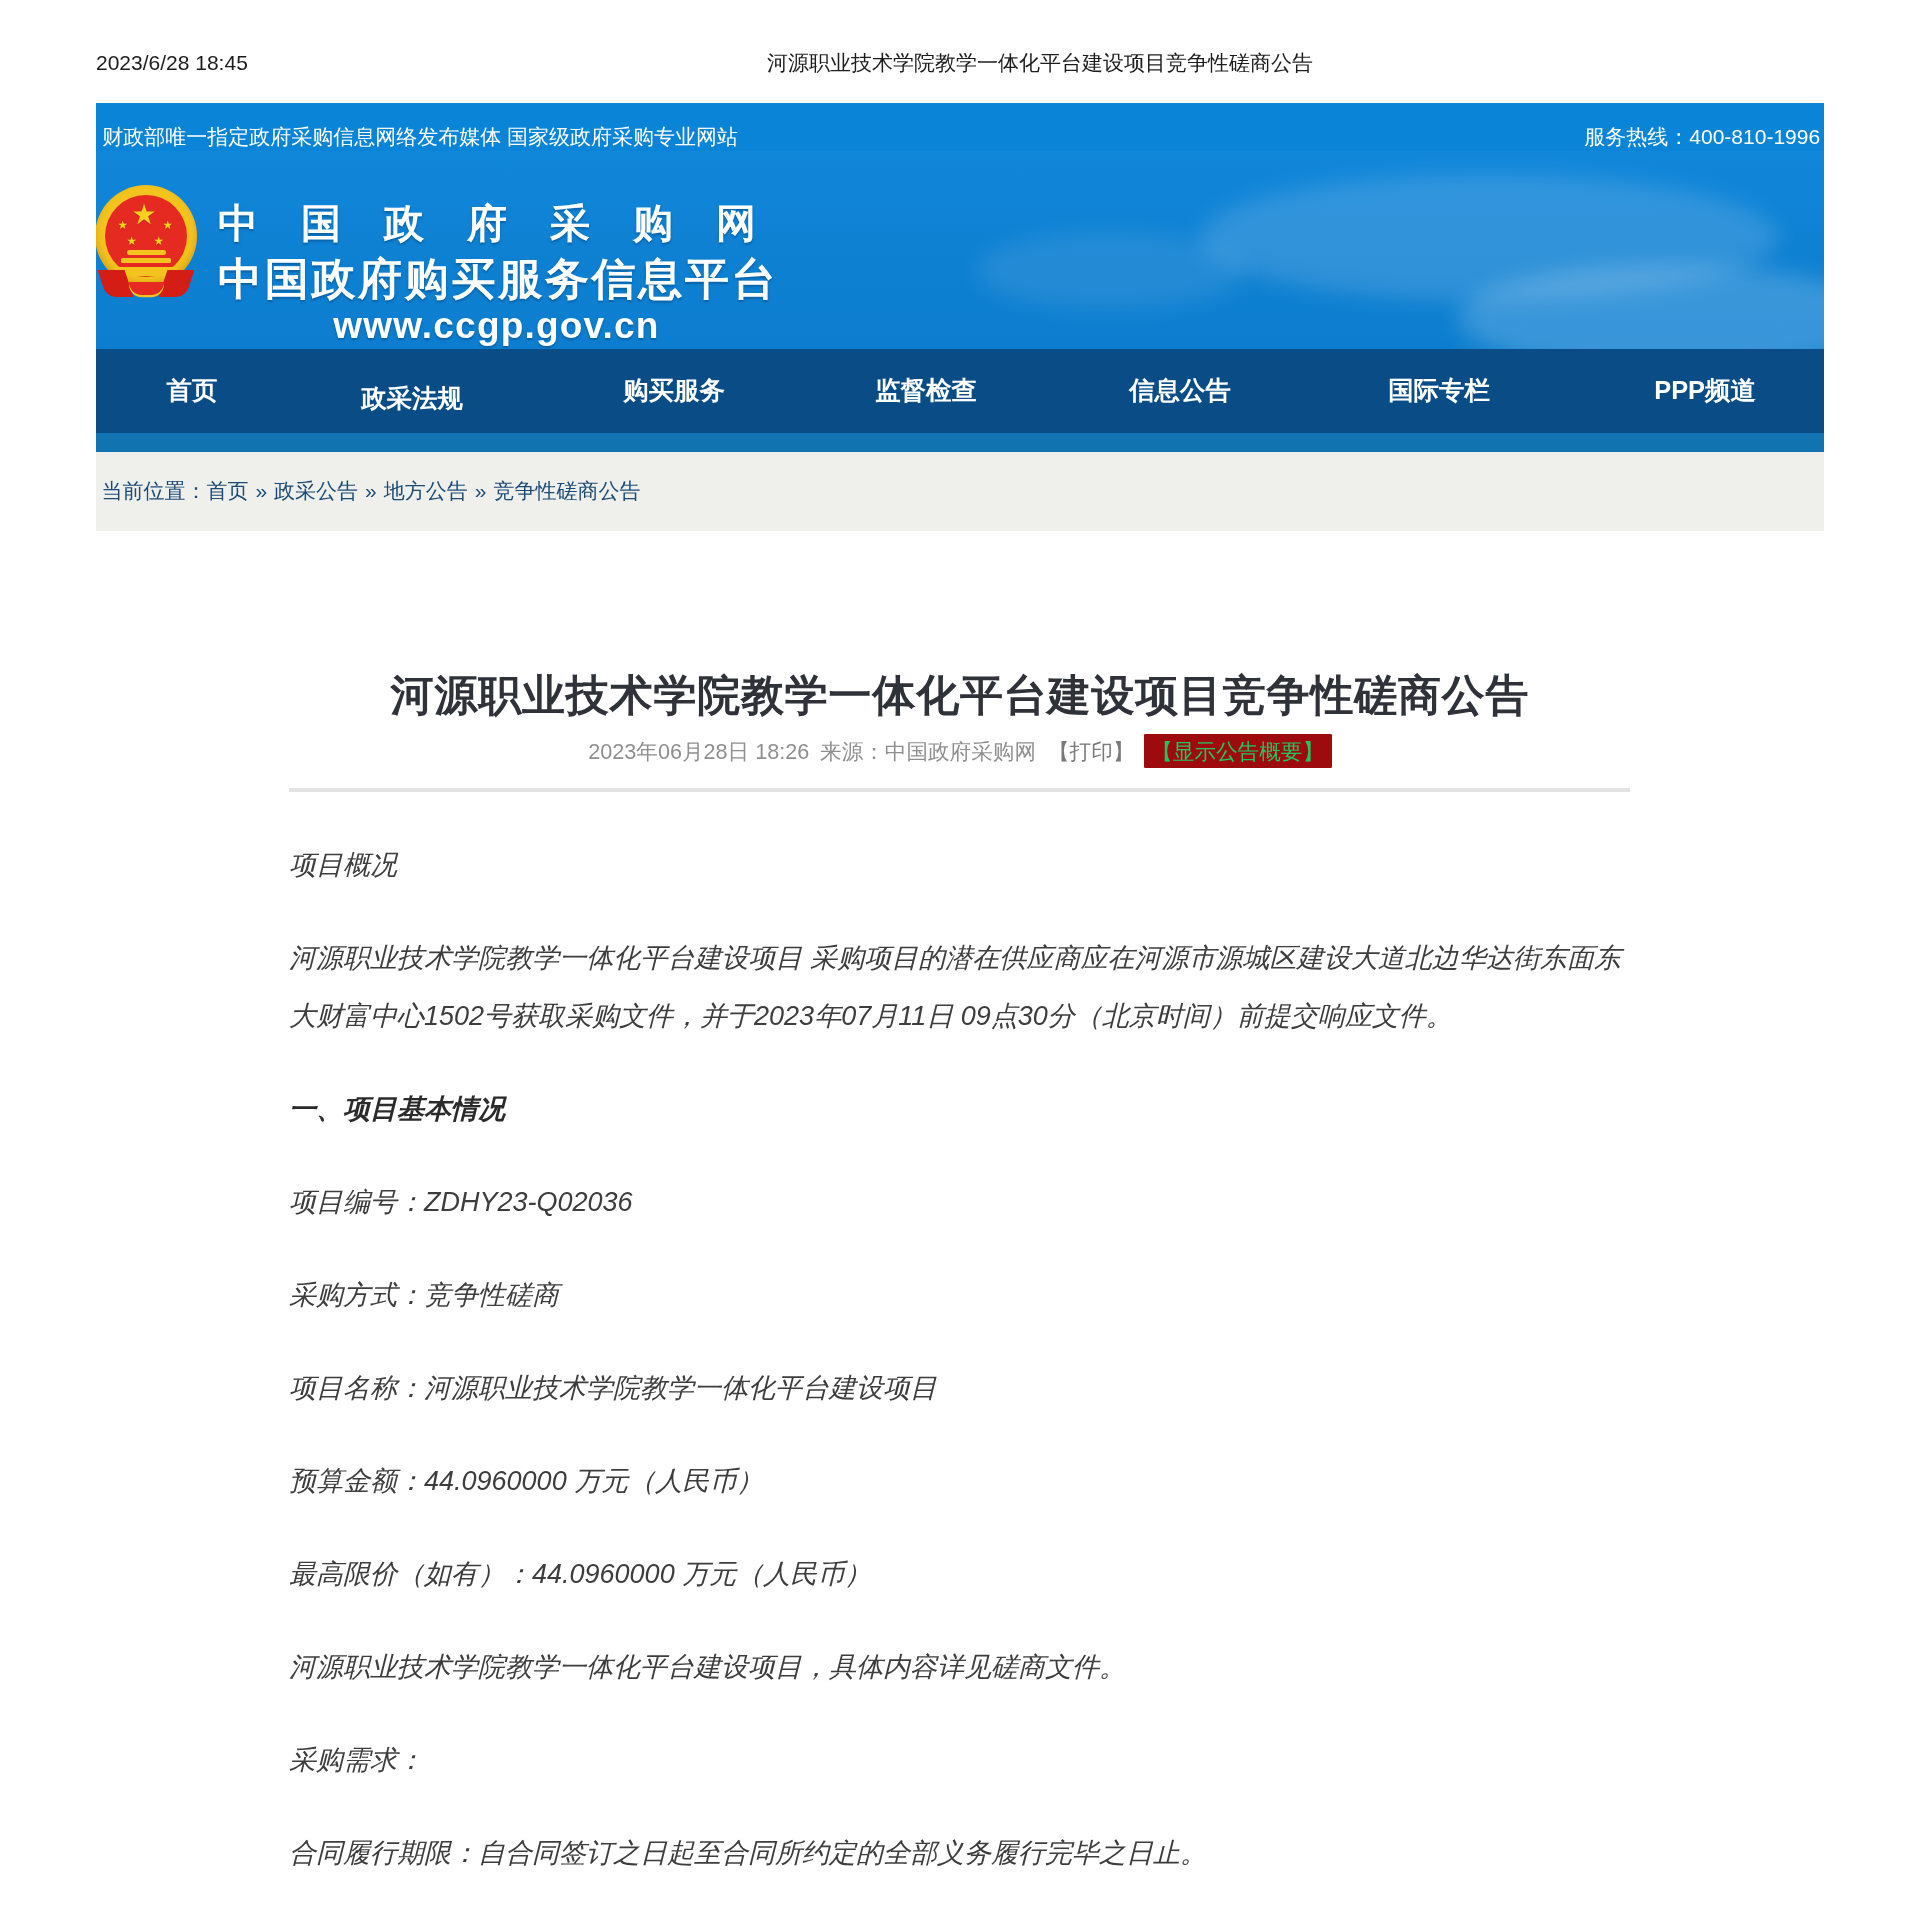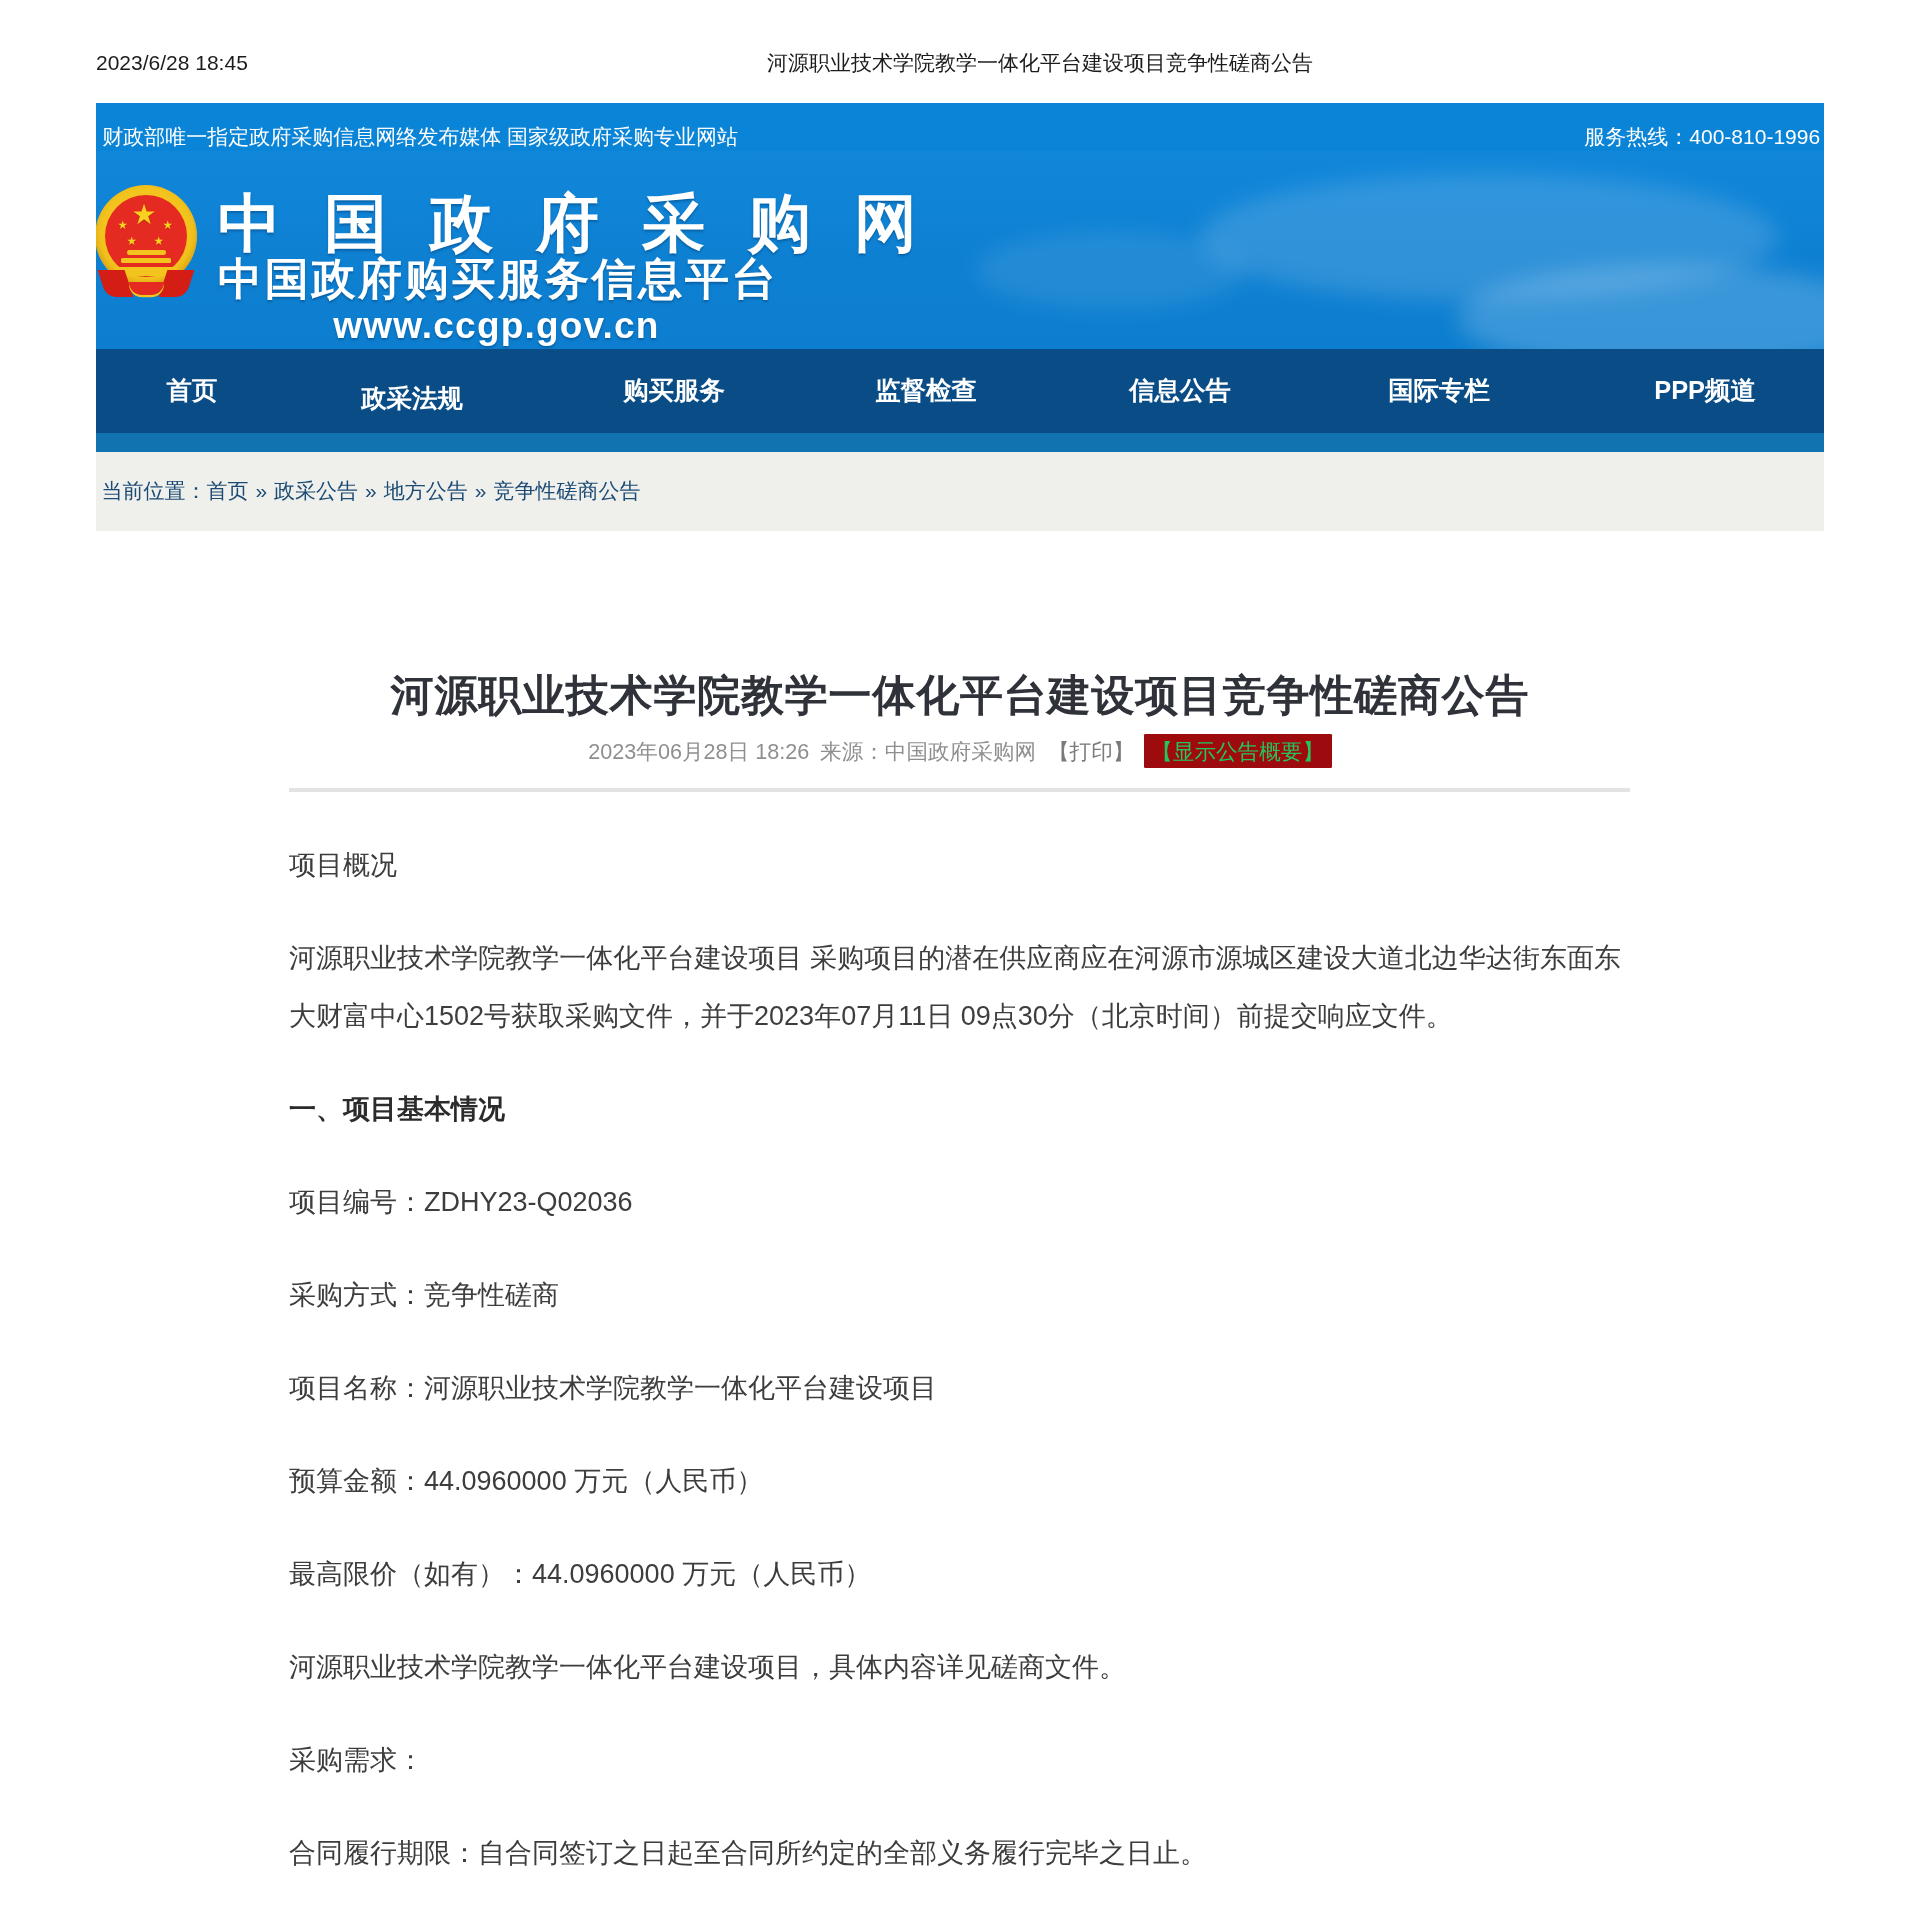--- a/index.html
+++ b/index.html
@@ -44,21 +44,21 @@
   .emblem .star.s4{font-size:11.6px;left:59px;top:49px;}
   .emblem .gate-roof{position:absolute;left:32px;top:65px;width:39px;height:5.4px;background:#f3c41d;border-radius:2.3px;}
   .emblem .gate-mid{position:absolute;left:26px;top:73px;width:50px;height:4.6px;background:#f3c41d;border-radius:1.5px;}
   .emblem .gate-base{position:absolute;left:20px;top:82px;width:62px;height:9.2px;background:#f3c41d;border-radius:1.5px;}
   .emblem .rib-l,.emblem .rib-r{position:absolute;top:85px;width:27px;height:27px;background:#d31d15;}
   .emblem .rib-l{left:7px;transform:skewX(18deg);border-radius:0 0 0 9.2px;}
   .emblem .rib-r{right:7px;transform:skewX(-18deg);border-radius:0 0 9.2px 0;}
   .emblem .rib-c{position:absolute;left:34px;top:97px;width:35px;height:13px;background:#e42a21;border-radius:0 0 15.4px 15.4px;box-shadow:0 2.3px 0 #f3c41d;}
   
   .logo-text{position:absolute;left:122px;top:43px;width:562px;color:#fff;text-align:left;}
-  .logo-line1{font-size:63px;font-weight:700;letter-spacing:43px;line-height:59px;white-space:nowrap;text-shadow:0 1.5px 2.3px rgba(0,60,110,.45);}
+  .logo-line1{font-size:40px;font-weight:700;letter-spacing:43px;line-height:59px;white-space:nowrap;text-shadow:0 1.5px 2.3px rgba(0,60,110,.45);}
   .logo-line2{font-size:44px;font-weight:700;letter-spacing:2.7px;line-height:51px;white-space:nowrap;text-shadow:0 1.5px 2.3px rgba(0,60,110,.45);}
   .logo-line3{font-size:37px;font-weight:700;letter-spacing:1.2px;line-height:43px;text-align:center;width:557px;text-shadow:0 1.5px 2.3px rgba(0,60,110,.45);}
   
   .navbar{position:relative;height:84px;background:#0a4d86;}
   .nav-item{
     position:absolute;top:50%;transform:translate(-50%,-50%);
     color:#fff;font-size:25.4px;font-weight:700;white-space:nowrap;cursor:pointer;
   }
   .nav-item:nth-child(1){left:96px;}
   .nav-item:nth-child(2){left:316px;margin-top:8px;}
@@ -89,21 +89,21 @@
   .article-meta .m-print{color:#7a7a7a;cursor:pointer;margin-right:9.2px;}
   .btn-summary{
     background:#9e0b0f;color:#22c55e;cursor:pointer;
     padding:4.6px 7.7px;border-radius:1.2px;font-size:21.6px;line-height:25px;
   }
   .divider{position:absolute;left:289px;top:788px;width:1341px;height:3.9px;background:#e3e3e3;}
   .article-body{
     position:absolute;left:289px;top:836px;width:1344px;
     font-size:27px;color:#3d3d3d;line-height:58px;text-align:justify;
   }
-  .article-body p{margin:0 12px 35px 0;}
+  .article-body p{margin:0 12px 35px 0;font-style:italic;}
   .article-body p.bold{font-weight:700;color:#2b2b2b;}
 </style>
 </head>
 <body>
 
 <div class="print-header">
   <span class="ph-date">2023/6/28 18:45</span>
   <span class="ph-title">河源职业技术学院教学一体化平台建设项目竞争性磋商公告</span>
 </div>
 

